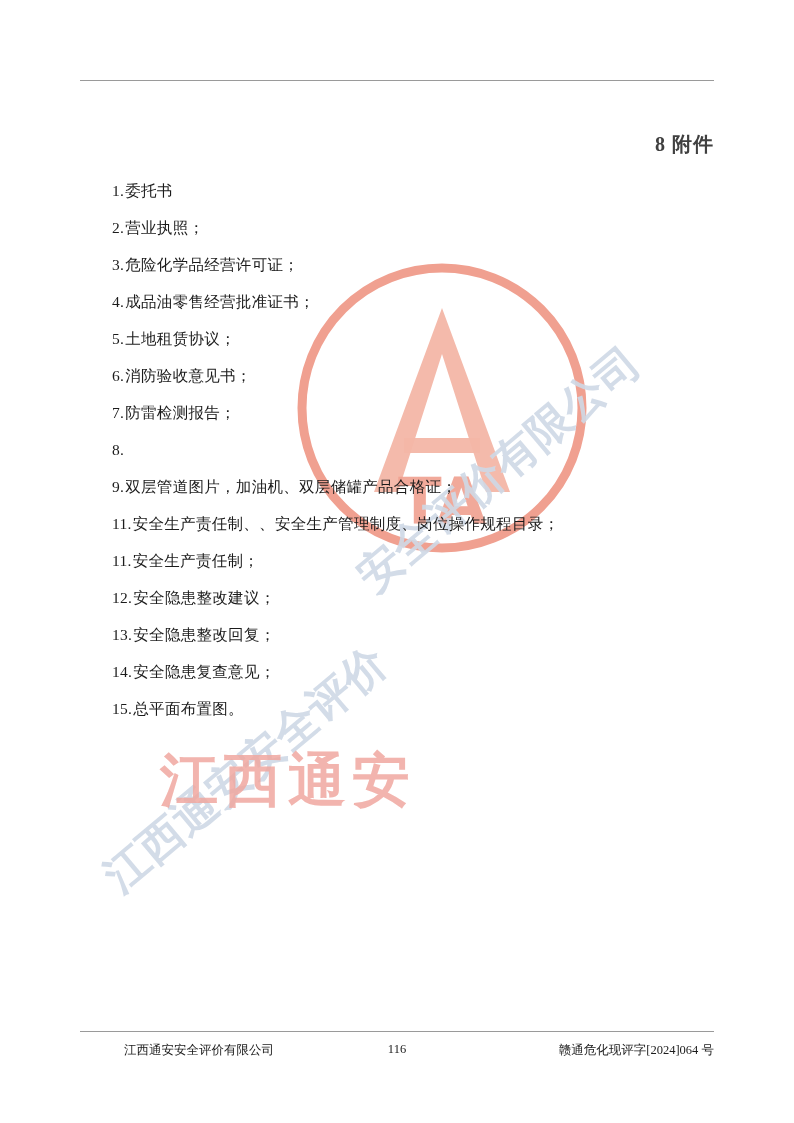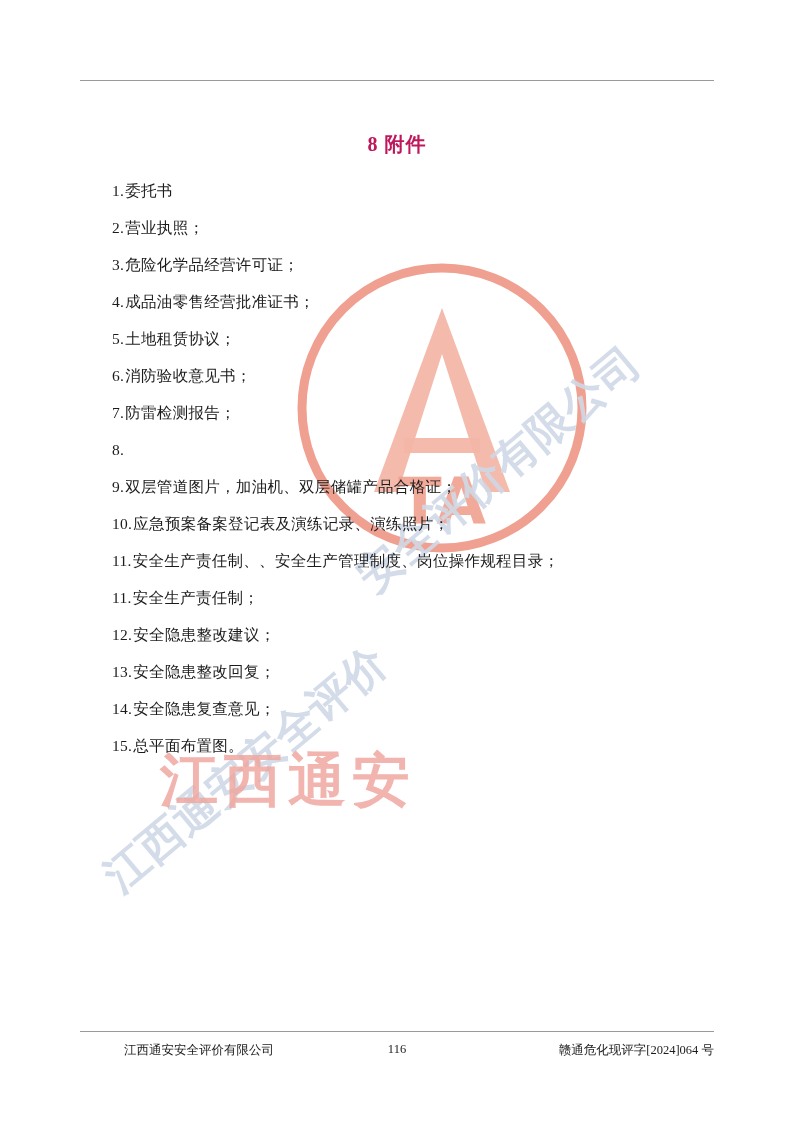--- a/index.html
+++ b/index.html
@@ -42,25 +42,25 @@
     height: 1px;
     background: #9a9a9a;
   }
 
   
   .doc-title {
     position: absolute;
     top: 131px;
     left: 80px;
     width: 634px;
-    text-align: center;
+    text-align: right;
     font-size: 20px;
     font-weight: bold;
     letter-spacing: 1px;
-    color: #be185d;
+    color: #404040;
   }
 
   
   .content {
     position: absolute;
     top: 172px;
     left: 112px;
     width: 590px;
   }
   .item {
@@ -220,24 +220,20 @@
       <span>防雷检测报告；</span>
     </div>
     <div class="item">
       <span class="num">8.</span>
     </div>
     <div class="item">
       <span class="num">9.</span>
       <span>双层管道图片，加油机、双层储罐产品合格证；</span>
     </div>
     <div class="item">
-      <span class="num">10.</span>
-      <span>应急预案备案登记表及演练记录、演练照片；</span>
-    </div>
-    <div class="item">
       <span class="num">11.</span>
       <span>安全生产责任制、、安全生产管理制度、岗位操作规程目录；</span>
     </div>
     <div class="item">
       <span class="num">11.</span>
       <span>安全生产责任制；</span>
     </div>
     <div class="item">
       <span class="num">12.</span>
       <span>安全隐患整改建议；</span>

